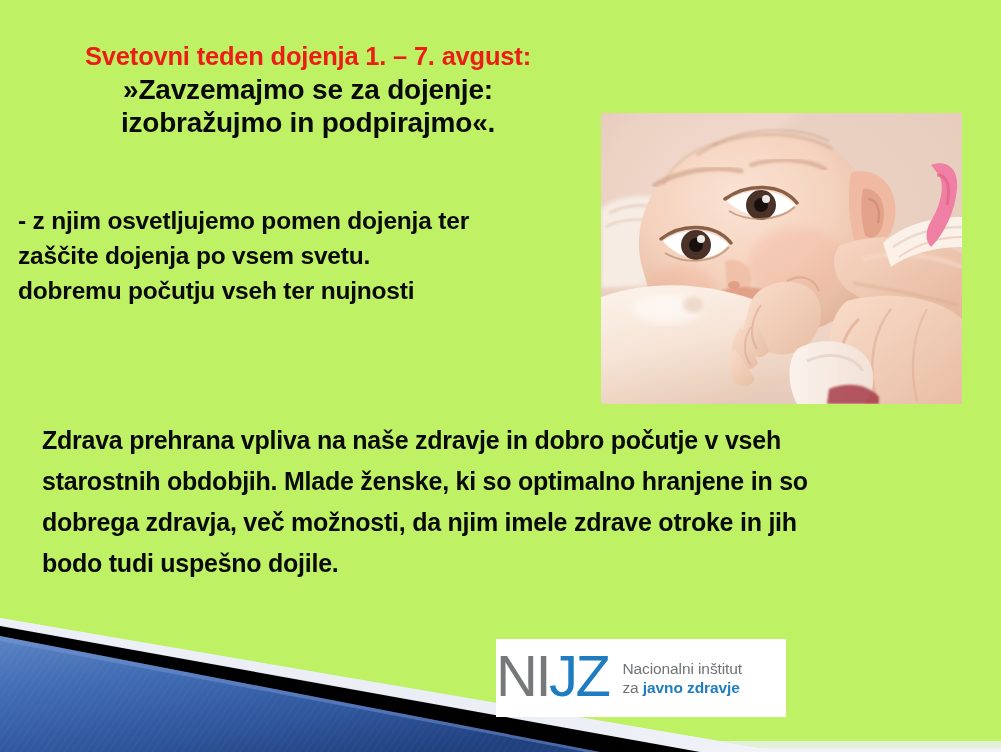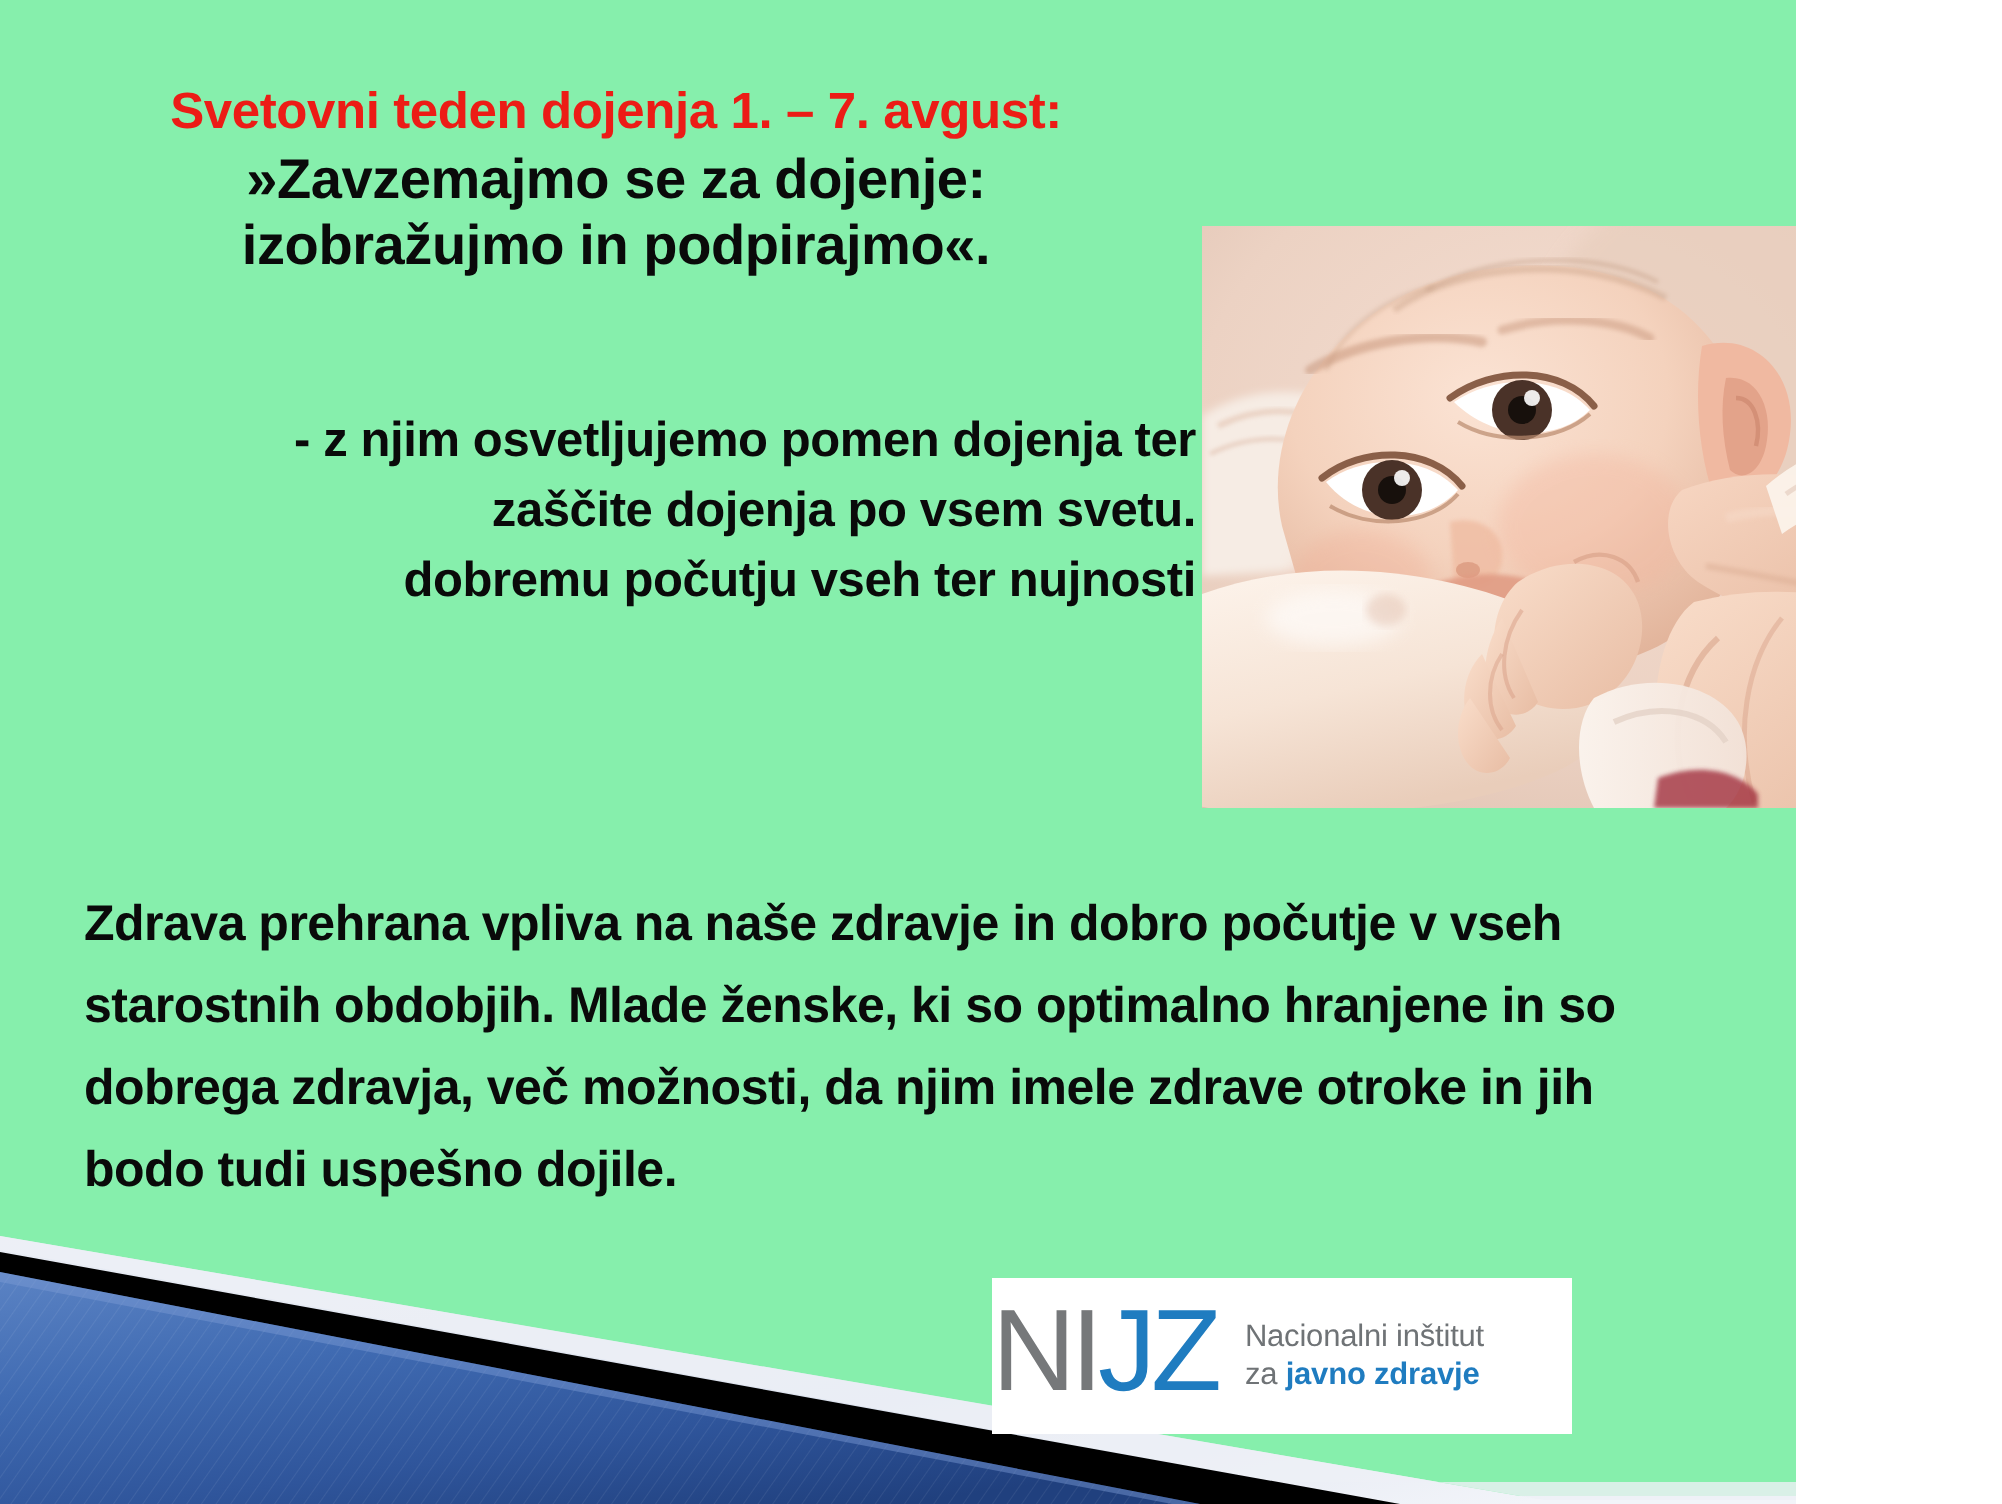--- a/index.html
+++ b/index.html
@@ -5,23 +5,23 @@
   html, body {
     margin: 0;
     padding: 0;
     background: #ffffff;
   }
   body {
     font-family: "Liberation Sans", sans-serif;
   }
   #slide {
     position: relative;
-    width: 898px;
+    width: 1001px;
     height: 752px;
-    background: #86efac;
+    background: #bef264;
     overflow: hidden;
   }
 
   
   #title-block {
     position: absolute;
     left: 18px;
     top: 40px;
     width: 580px;
     text-align: center;
@@ -42,21 +42,21 @@
     letter-spacing: -0.2px;
     white-space: nowrap;
   }
 
   
   #desc-block {
     position: absolute;
     left: 18px;
     top: 203px;
     width: 580px;
-    text-align: right;
+    text-align: left;
     color: #0a0a0a;
     font-weight: bold;
     font-size: 24.5px;
     line-height: 35px;
     letter-spacing: -0.2px;
   }
   #desc-block .dline { white-space: nowrap; }
 
   
   #photo {
@@ -67,21 +67,21 @@
     height: 291px;
     overflow: hidden;
     background: #f0d9cb;
   }
   #photo svg { display: block; }
 
   
   #body-block {
     position: absolute;
     left: 42px;
-    top: 442px;
+    top: 420px;
     width: 930px;
     color: #0a0a0a;
     font-weight: bold;
     font-size: 25px;
     line-height: 41px;
     letter-spacing: -0.25px;
   }
   #body-block .bline { white-space: nowrap; }
 
   

